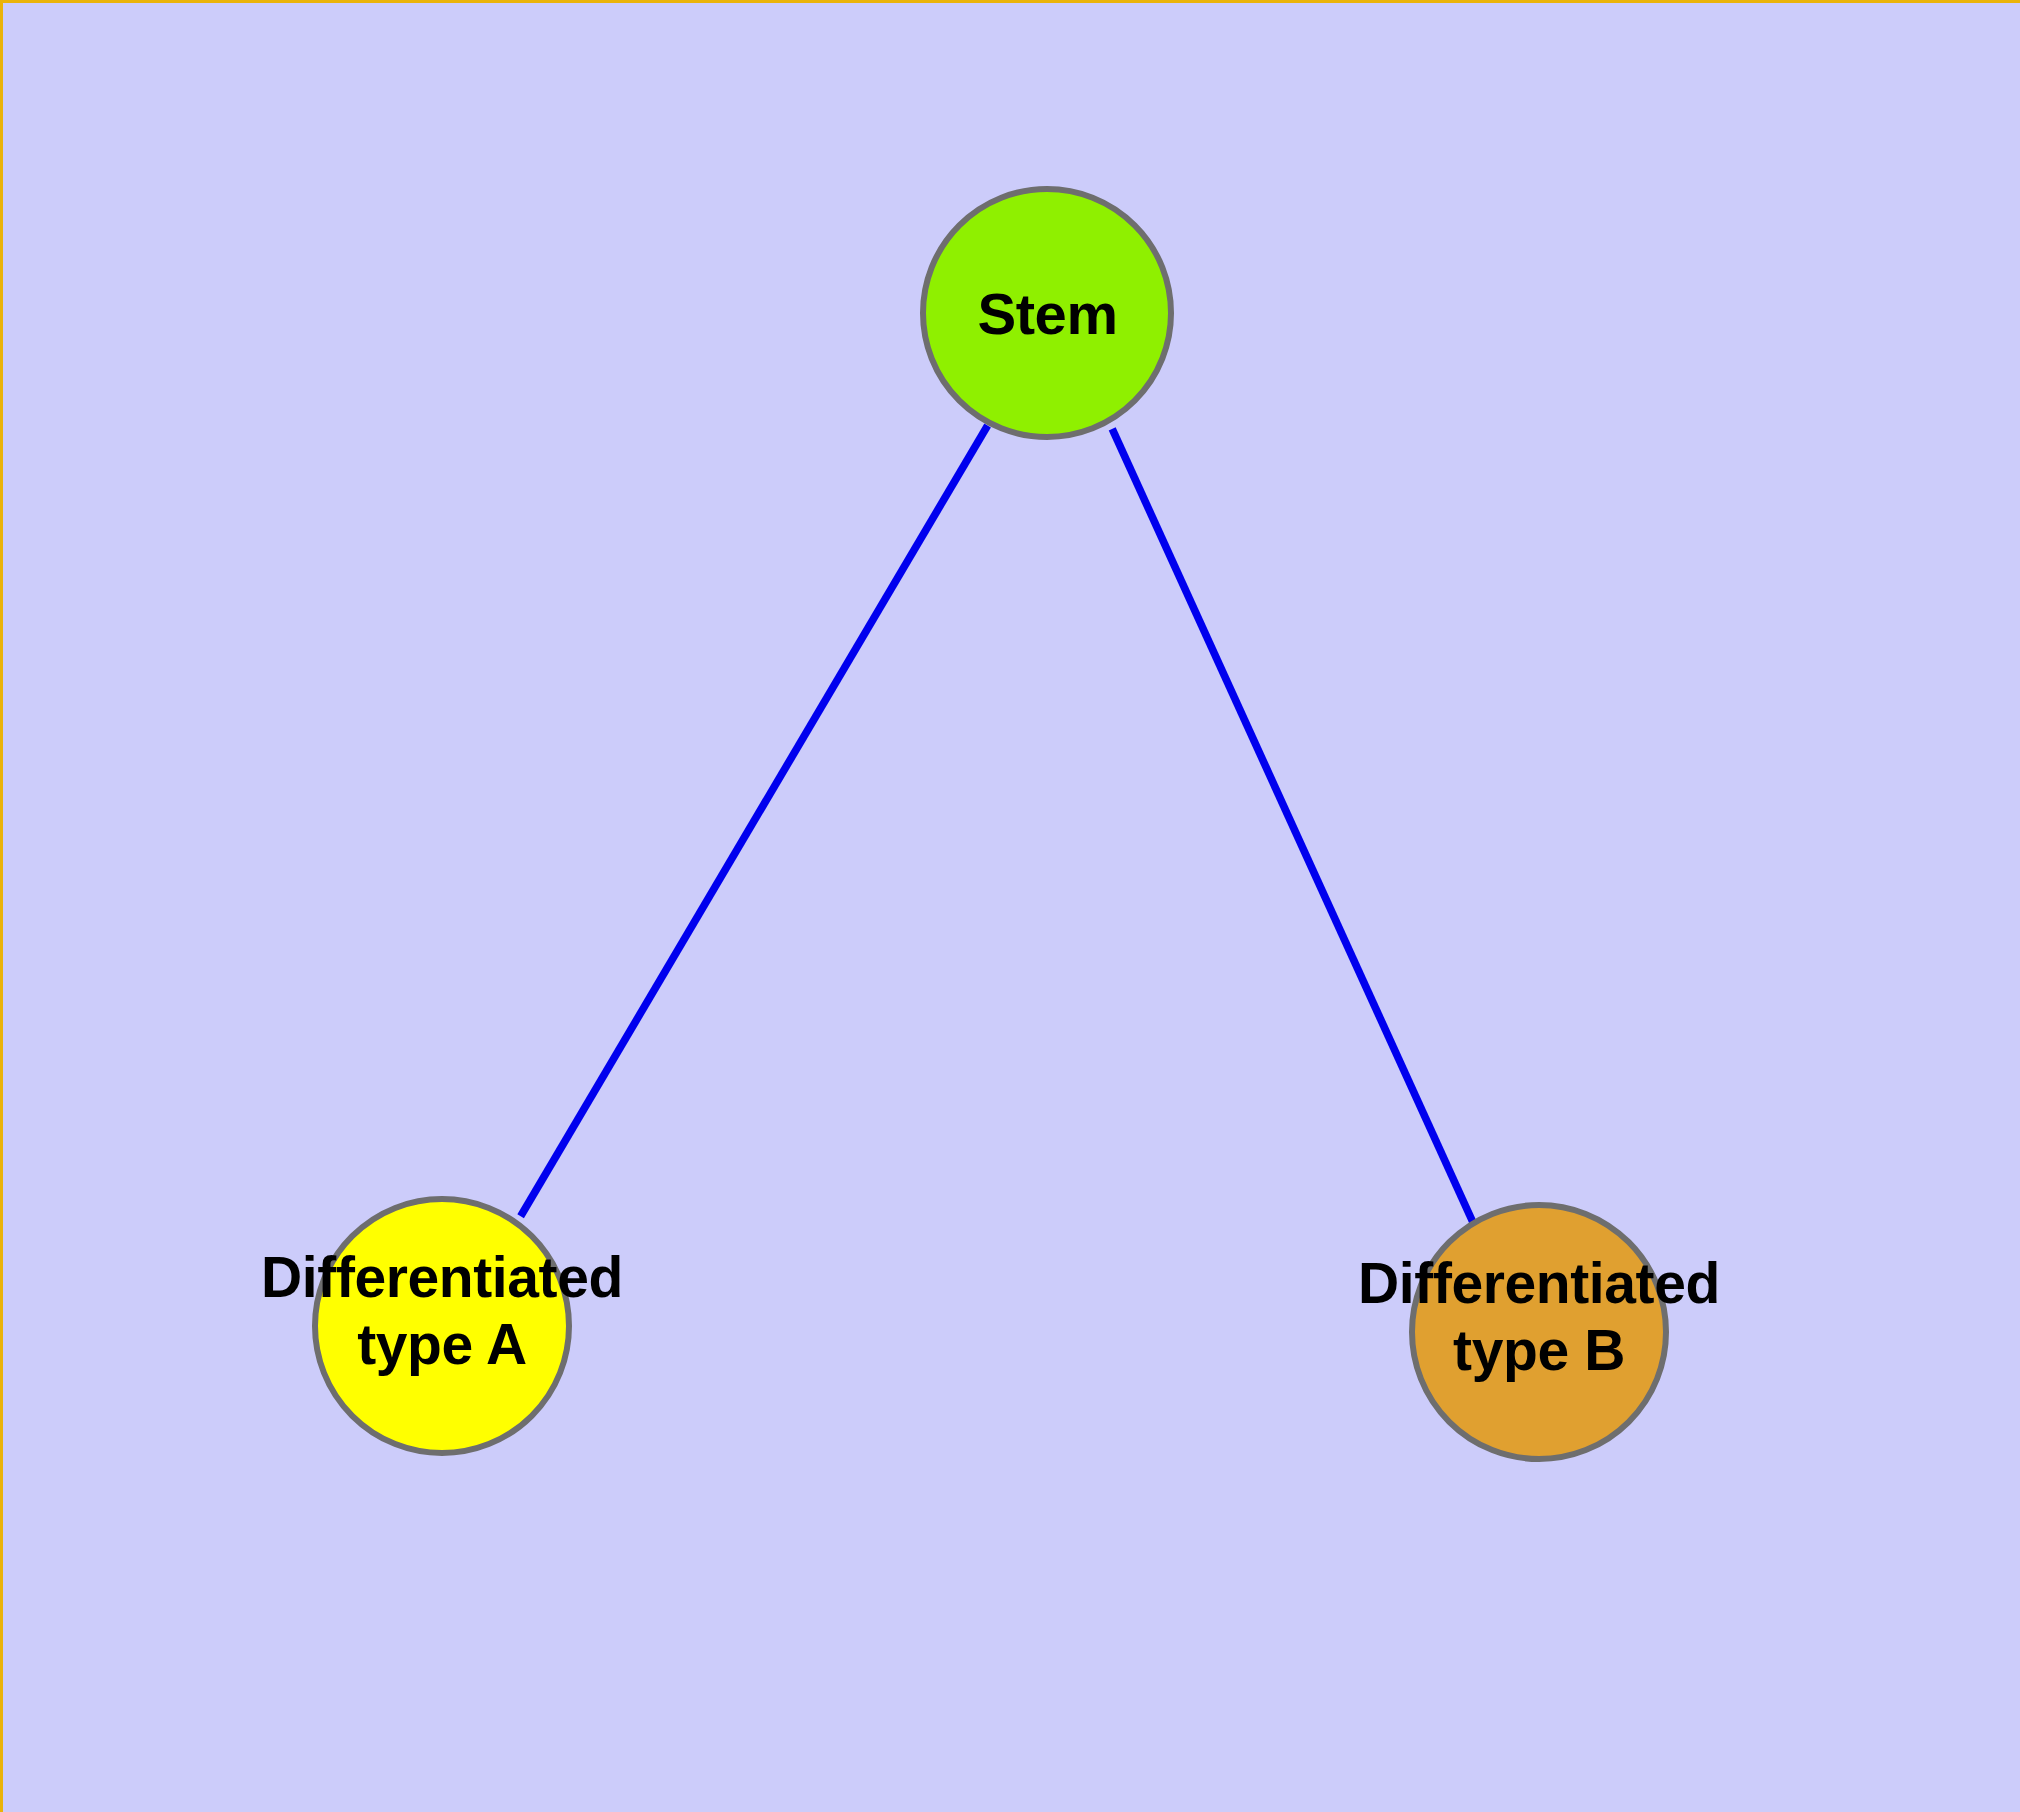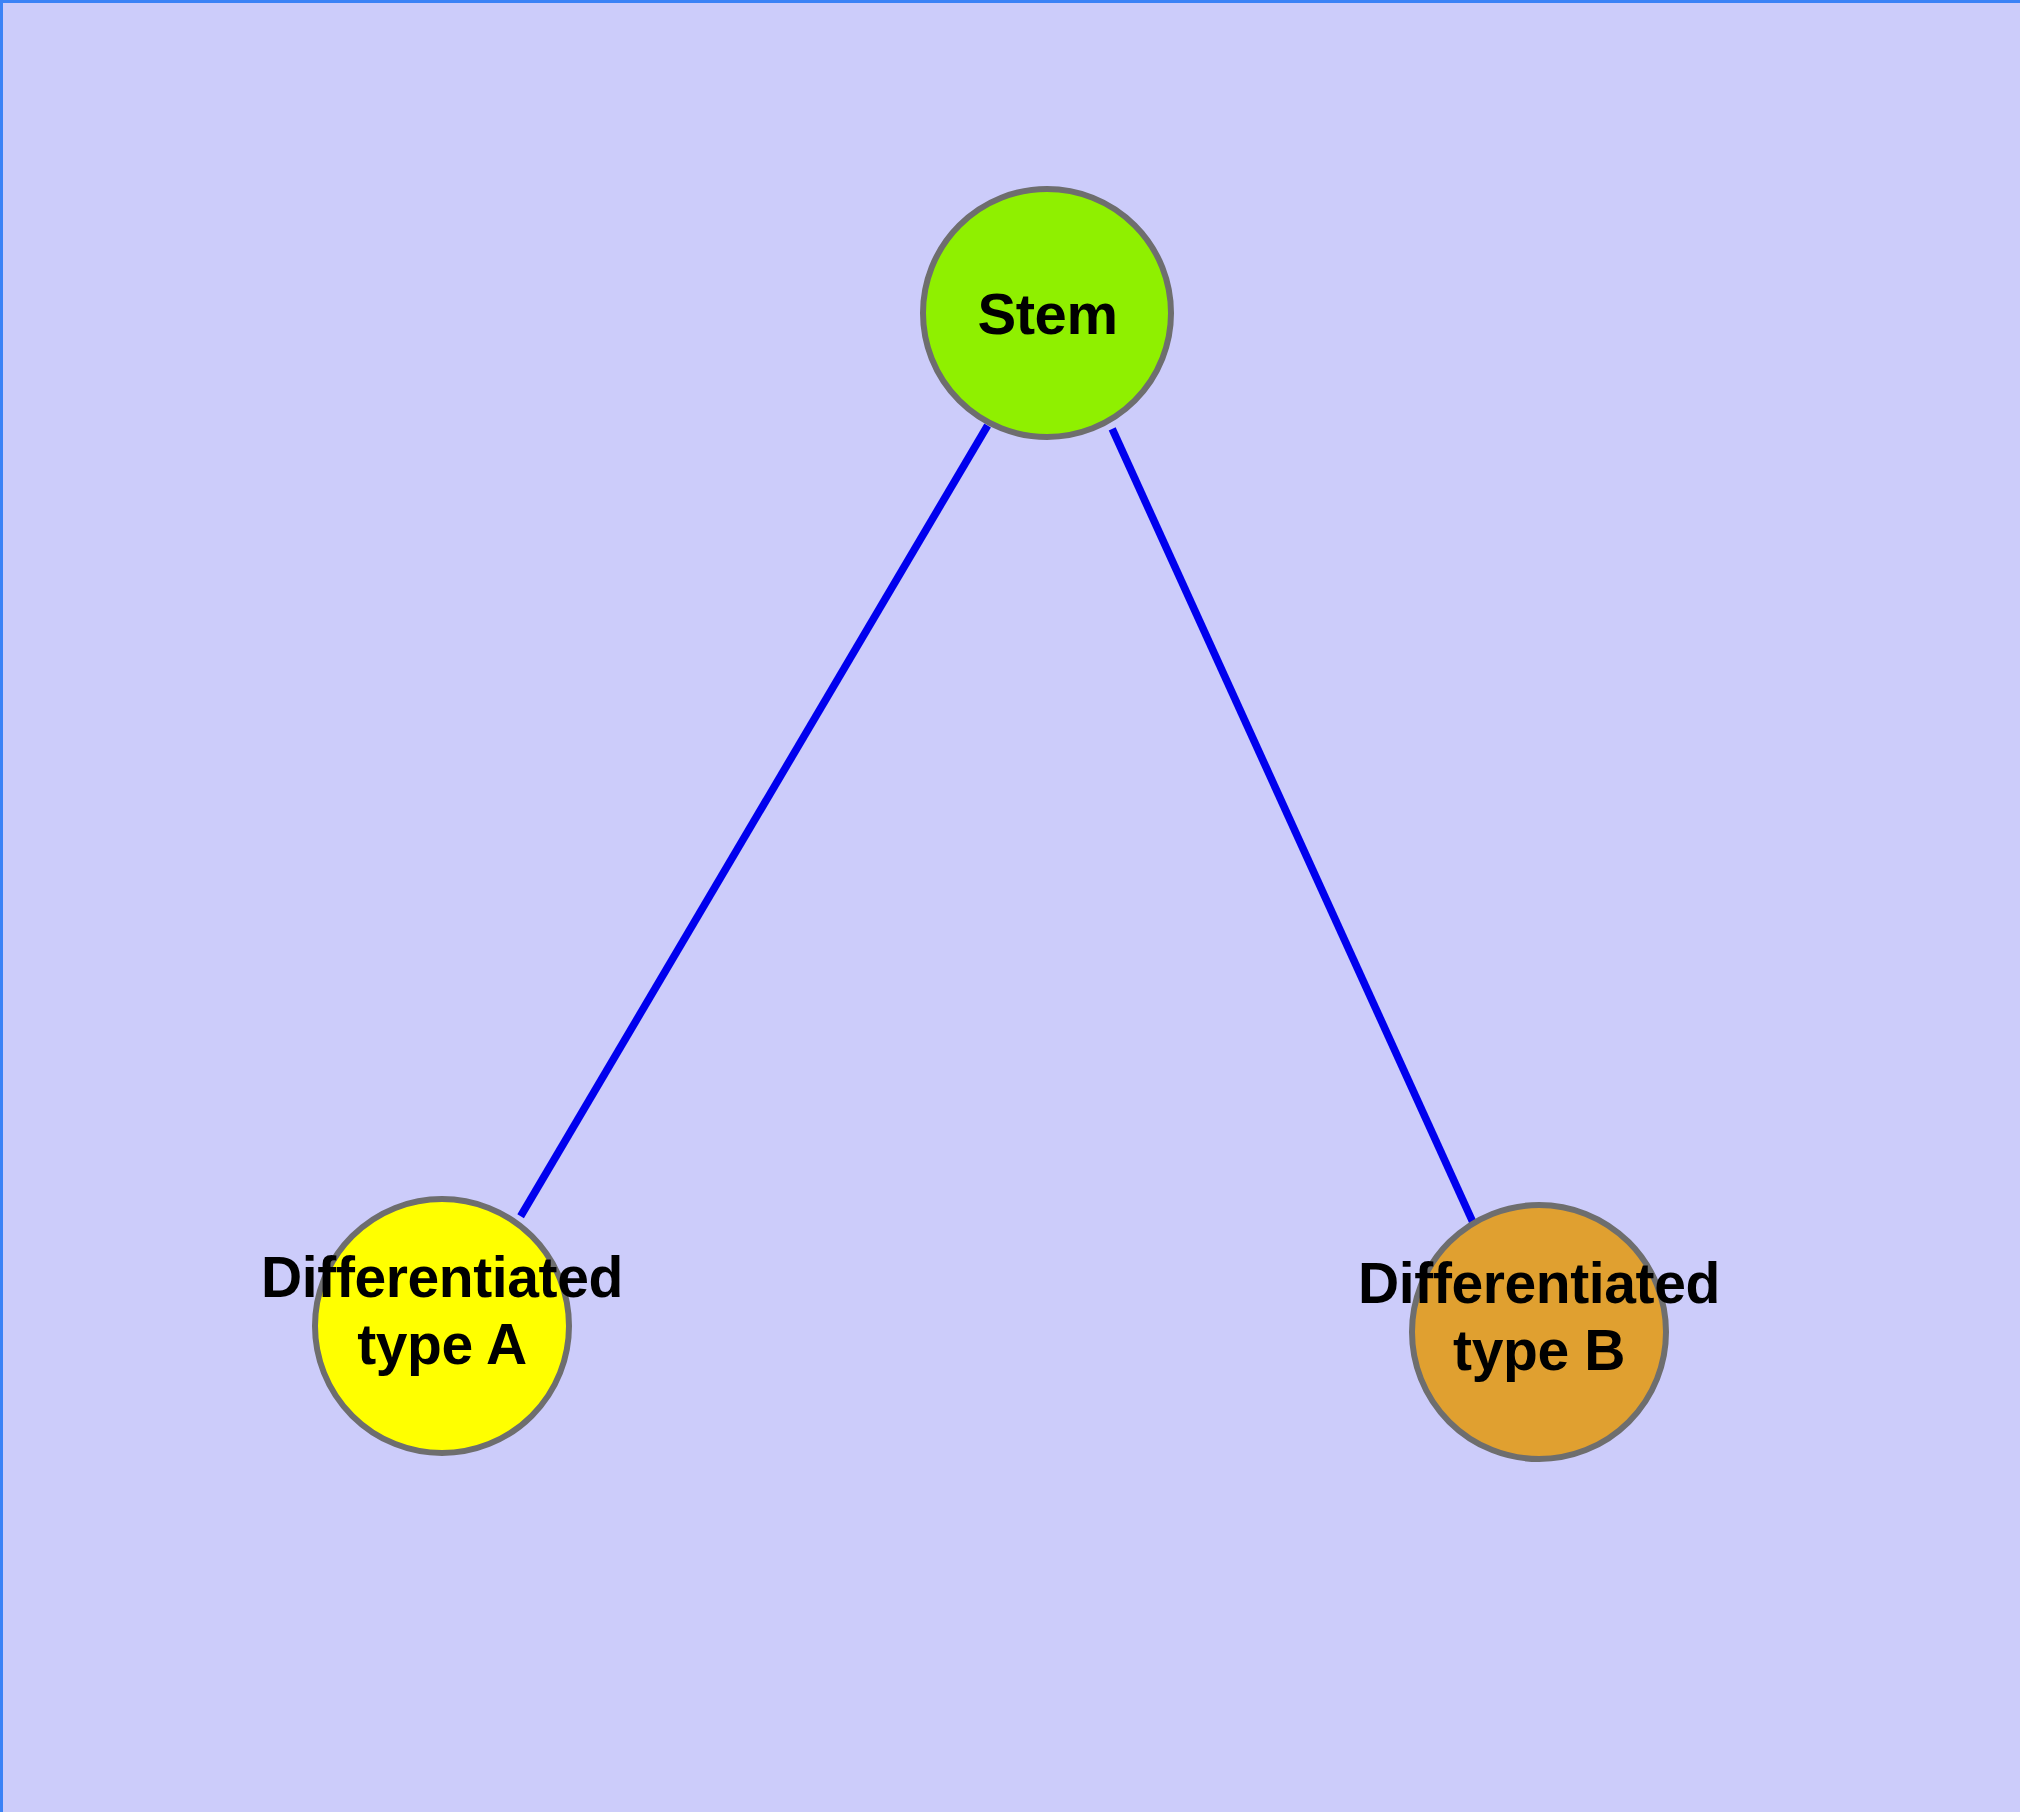--- a/index.html
+++ b/index.html
@@ -6,21 +6,21 @@
   html, body {
     margin: 0;
     padding: 0;
     background: #ffffff;
   }
   #stage {
     position: relative;
     width: 2021px;
     height: 1812px;
     overflow: hidden;
-    background: #3b82f6;
+    background: #eab308;
     font-family: "Liberation Sans", "DejaVu Sans", sans-serif;
   }
   #canvas {
     position: absolute;
     left: 2.5px;
     top: 2.5px;
     width: 2018px;
     height: 1810px;
     background: #ccccfa;
   }

